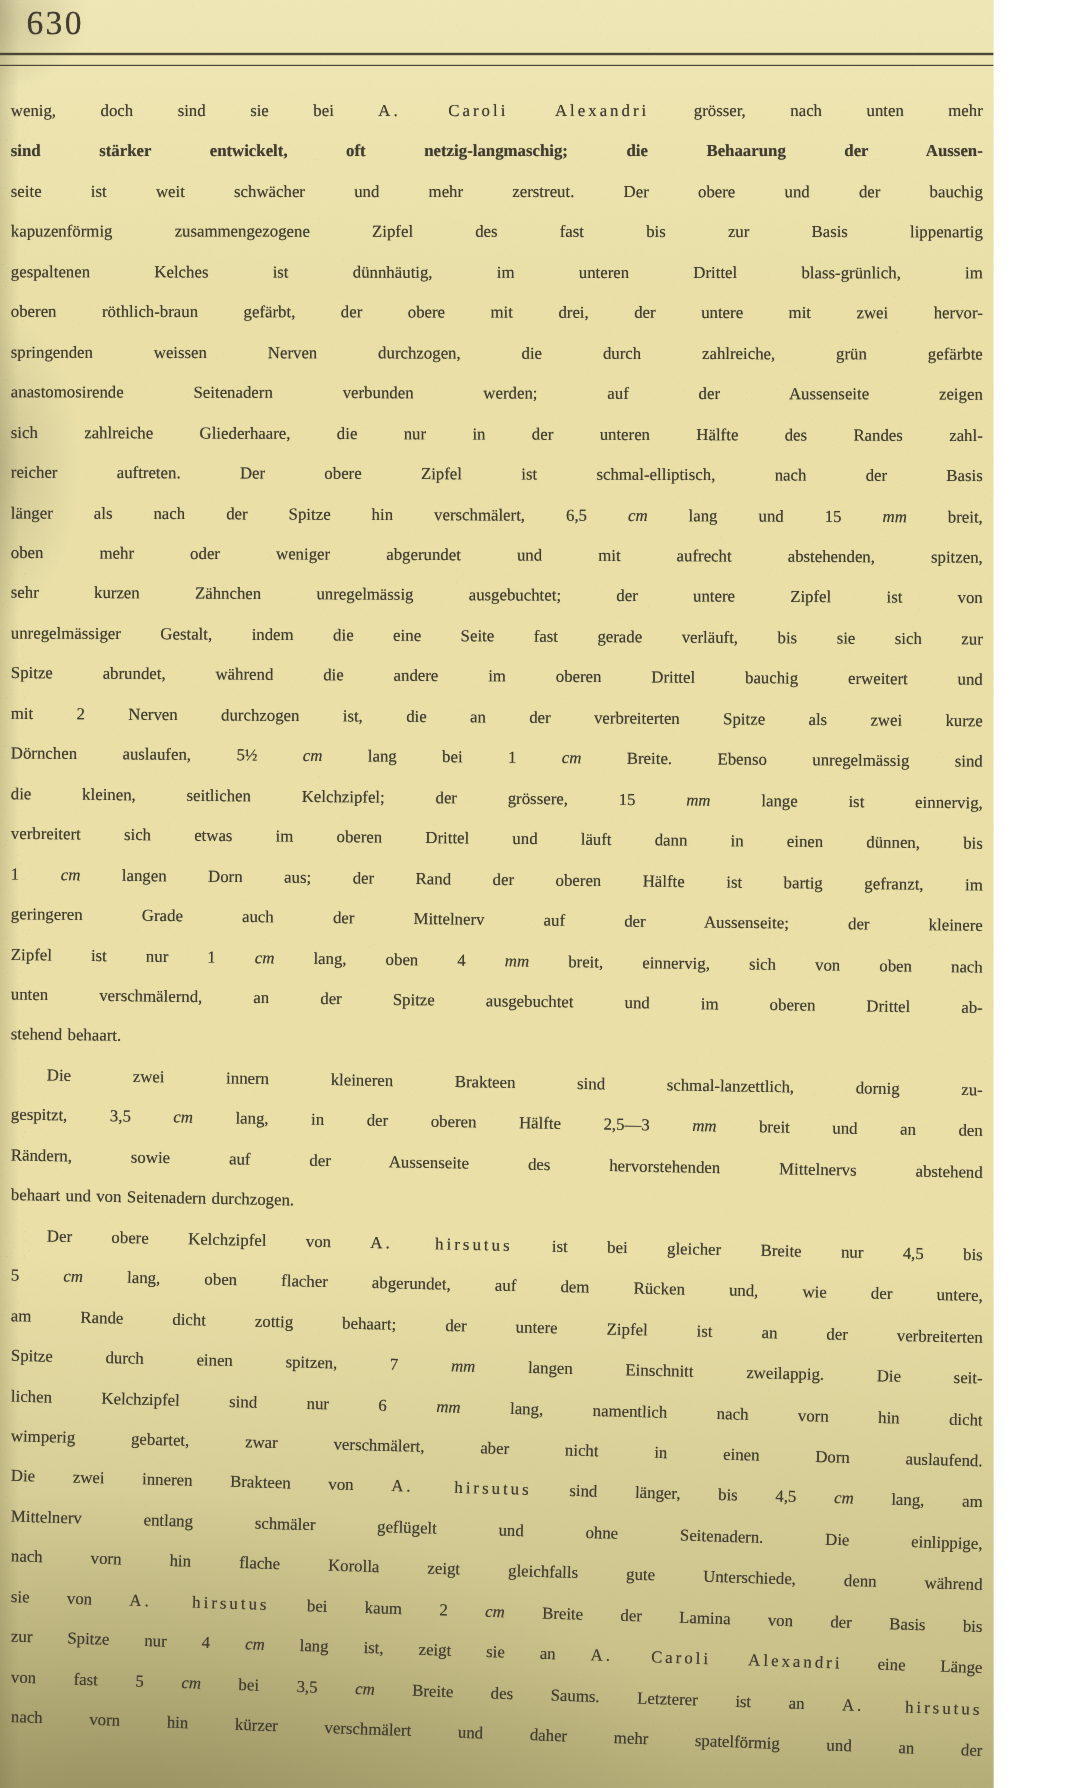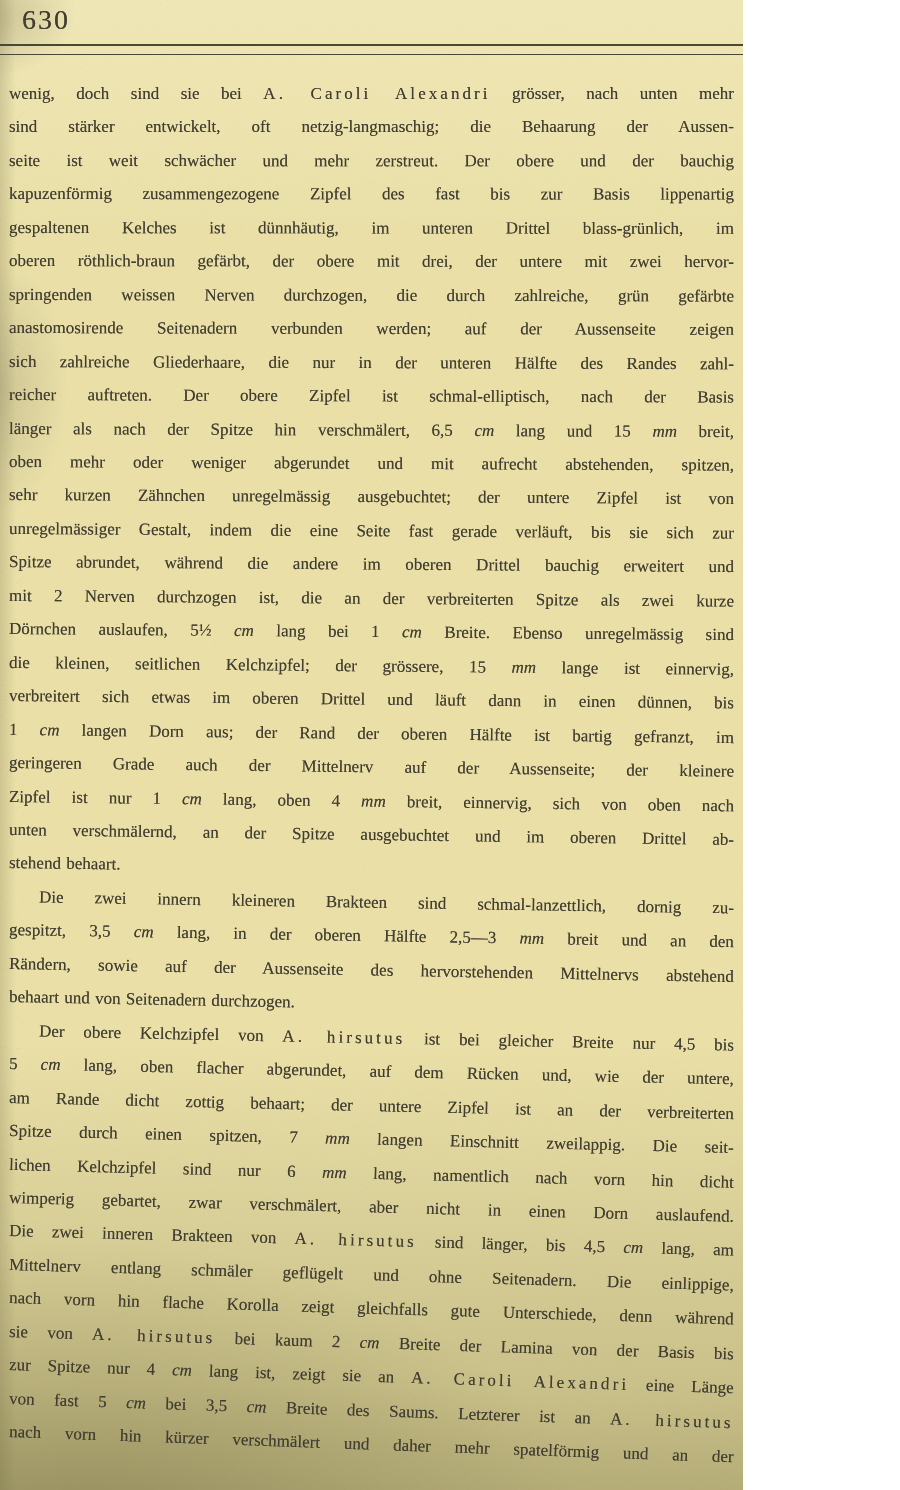--- a/index.html
+++ b/index.html
@@ -1,18 +1,18 @@
 <!DOCTYPE html>
 <html><head>
 <meta charset="utf-8">
 <style>
   html,body { margin:0; padding:0; }
   .page {
     position:relative;
-    width:743px; height:1490px;
+    width:828px; height:1490px;
     overflow:hidden;
     font-family:"Liberation Serif","DejaVu Serif",serif;
     background-color:var(--paper,#e9dfa7);
     background-image:
       radial-gradient(130px 90px at -2% 1%, rgba(110,104,70,.30), rgba(110,104,70,0) 70%),
       radial-gradient(90px 170px at 0% 26%, rgba(105,102,80,.22), rgba(105,102,80,0) 75%),
       radial-gradient(700px 420px at 12% 103%, rgba(104,99,55,.38), rgba(104,99,55,0) 70%),
       linear-gradient(90deg, rgba(96,90,55,.20) 0px, rgba(96,90,55,0) 16px),
       linear-gradient(180deg, rgba(255,250,220,.28) 0%, rgba(255,250,220,0) 16%,
                       rgba(120,113,62,0) 70%, rgba(120,113,62,.28) 93%, rgba(108,102,55,.42) 100%);
@@ -31,21 +31,21 @@
     text-shadow:0 0 .6px rgba(62,71,54,.7);
   }
   .rule {
     position:absolute; top:44px; left:0; right:0; height:8px;
     border-top:2.5px solid var(--rule,rgba(74,71,54,.9));
     border-bottom:1.3px solid var(--rule,rgba(74,71,54,.8));
   }
   .body {
     position:absolute; top:77px; left:0; right:0;
     padding:0 9px;
-    font-size:17px; line-height:33.45px;
+    font-size:14px; line-height:33.45px;
     text-shadow:0 0 .6px rgba(65,61,48,.65);
   }
   .para { margin:0; }
   .line {
     text-align:justify; text-align-last:justify; text-justify:inter-word;
     word-spacing:1px;
     transform-origin:0 60%;
     white-space:normal;
   }
   .line.noj { text-align-last:left; }
@@ -60,21 +60,21 @@
 <div class="page" style="--paper: #e9dfa7; --ink: #413d30; --header-ink: #3e4736; --rule: #4a4736;">
 
   <div class="header">
     <div class="pagenum">630</div>
     <div class="rule"></div>
   </div>
 
   <div class="body">
       <div class="para">
         <div class="line" style="transform: rotate(0deg);">wenig, doch sind sie bei <span class="sp">A. Caroli Alexandri</span> grösser, nach unten mehr</div>
-        <div class="line" style="transform: rotate(0.016deg);">sind stärker entwickelt, oft netzig-langmaschig; die Behaarung der Aussen-</div>
+        <div class="line" style="transform: rotate(0.016deg); font-weight: bold;">sind stärker entwickelt, oft netzig-langmaschig; die Behaarung der Aussen-</div>
         <div class="line" style="transform: rotate(0.03deg);">seite ist weit schwächer und mehr zerstreut.  Der obere und der bauchig</div>
         <div class="line" style="transform: rotate(0.048deg);">kapuzenförmig zusammengezogene Zipfel des fast bis zur Basis lippenartig</div>
         <div class="line" style="transform: rotate(0.069deg);">gespaltenen Kelches ist dünnhäutig, im unteren Drittel blass-grünlich, im</div>
         <div class="line" style="transform: rotate(0.092deg);">oberen röthlich-braun gefärbt, der obere mit drei, der untere mit zwei hervor-</div>
         <div class="line" style="transform: rotate(0.118deg);">springenden weissen Nerven durchzogen, die durch zahlreiche, grün gefärbte</div>
         <div class="line" style="transform: rotate(0.146deg);">anastomosirende Seitenadern verbunden werden;  auf der Aussenseite zeigen</div>
         <div class="line" style="transform: rotate(0.177deg);">sich zahlreiche Gliederhaare, die nur in der unteren Hälfte des Randes zahl-</div>
         <div class="line" style="transform: rotate(0.209deg);">reicher auftreten.  Der obere Zipfel ist schmal-elliptisch, nach der Basis</div>
         <div class="line" style="transform: rotate(0.244deg);">länger als nach der Spitze hin verschmälert, 6,5 <i>cm</i> lang und 15 <i>mm</i> breit,</div>
         <div class="line" style="transform: rotate(0.28deg);">oben mehr oder weniger abgerundet und mit aufrecht abstehenden, spitzen,</div>

